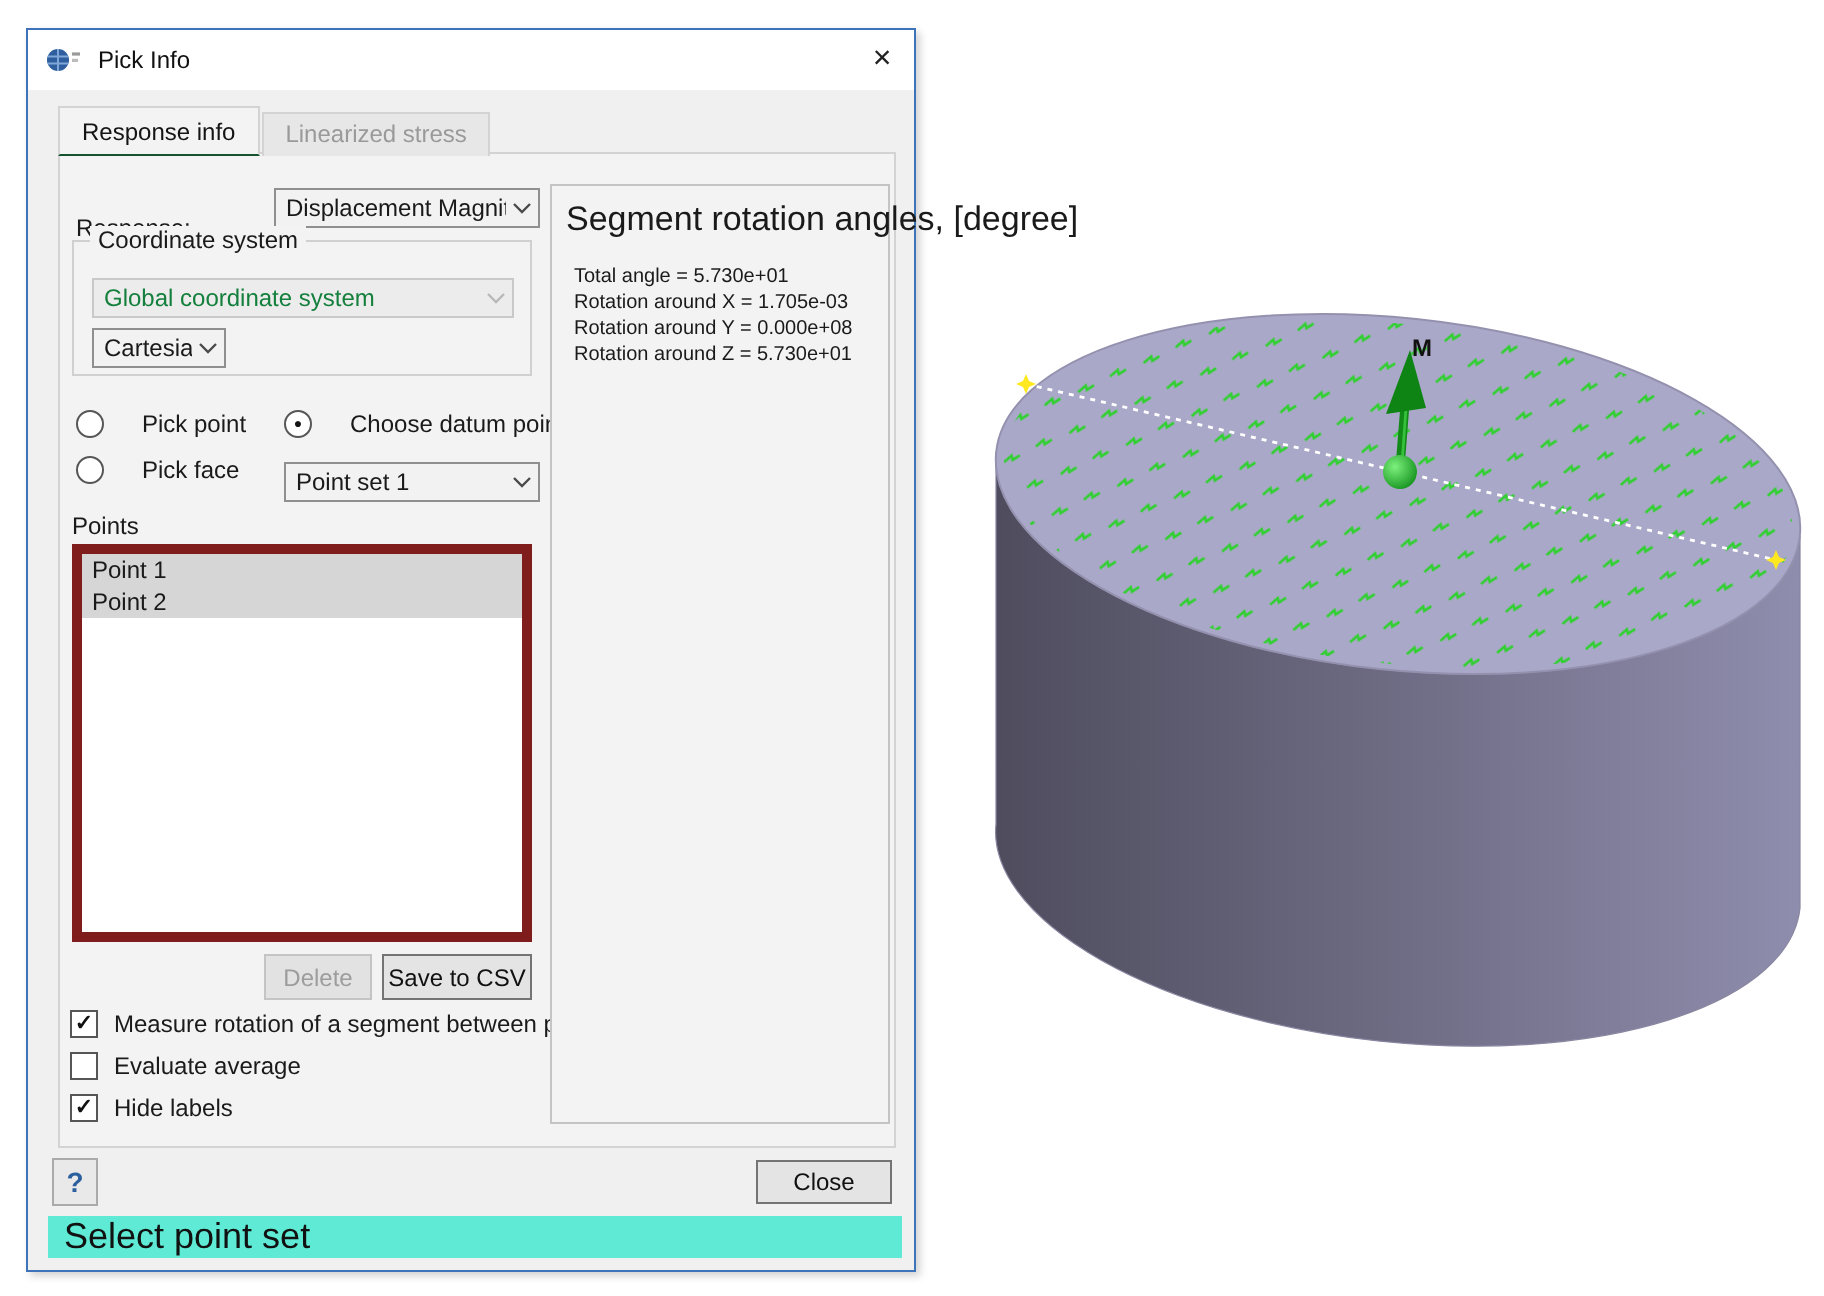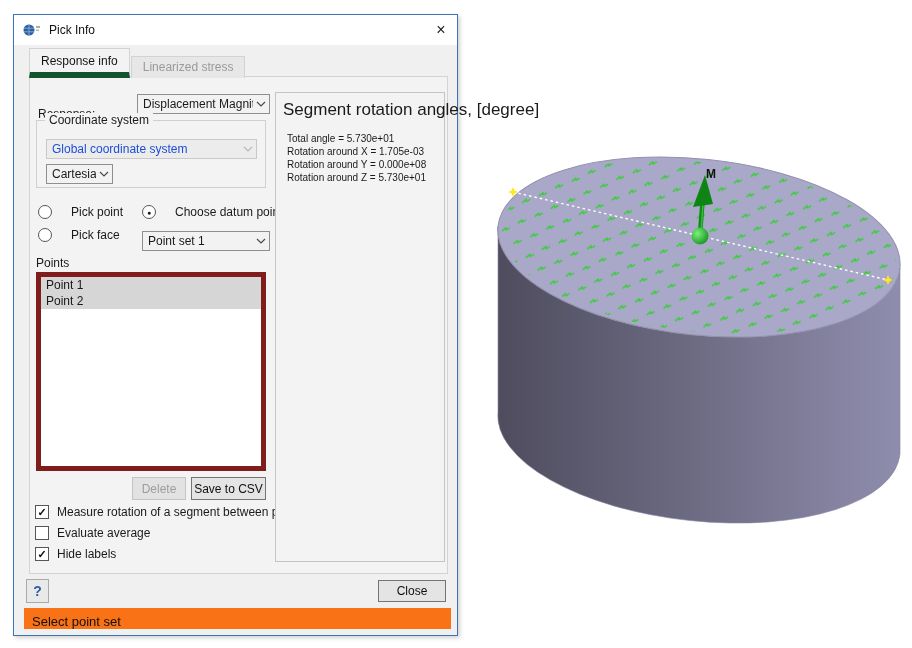--- a/index.html
+++ b/index.html
@@ -21,35 +21,35 @@
   .titlebar{position:absolute;left:0;top:0;right:0;height:30px;background:#ffffff;display:flex;align-items:center;}
   .titlebar .app-icon{margin-left:9px;width:18px;height:14px;position:relative;flex:0 0 auto;}
   .titlebar .title-text{margin-left:8px;font-size:12px;color:#111;}
   .titlebar .close-btn{
     margin-left:auto;width:32px;height:30px;display:flex;align-items:center;justify-content:center;
     font-size:16px;color:#222;cursor:default;
   }
   
   .tabs{position:absolute;left:15px;top:39px;height:23px;display:flex;align-items:flex-end;z-index:3;}
   .tab{padding:4px 11px 4px 11px;border:1px solid #d3d3d3;margin-right:1px;}
-  .tab.active{background:#f3f3f3;border-bottom:6px solid #14532d;padding-top:5px;position:relative;top:1px;color:#141414;}
+  .tab.active{background:#f3f3f3;border-bottom:1px solid #14532d;padding-top:5px;position:relative;top:1px;color:#141414;}
   .tab.inactive{background:#e7e7e7;color:#9a9a9a;position:relative;top:1px;border-bottom:none;padding-top:3px;}
   .tabpage{
     position:absolute;left:15px;top:61px;width:417px;height:496px;
     background:#f3f3f3;border:1px solid #d3d3d3;
   }
   
   .lbl{position:absolute;white-space:nowrap;}
   .combo{
     position:absolute;height:20px;background:#f2f2f2;border:1px solid #8f8f8f;
     display:flex;align-items:center;box-sizing:border-box;
   }
   .combo .combo-value{flex:1;padding-left:5px;white-space:nowrap;overflow:hidden;font-size:12px;}
   .combo .chev{flex:0 0 auto;width:16px;display:flex;align-items:center;justify-content:center;}
-  .combo.disabled{background:#ececec;border-color:#c9c9c9;color:#1d4ed8;justify-content:flex-end;}
+  .combo.disabled{background:#ececec;border-color:#c9c9c9;color:#15803d;justify-content:flex-end;}
   .combo.disabled .chev svg polyline{stroke:#b8b8b8;}
   .groupbox{
     position:absolute;left:6px;top:34px;width:228px;height:68px;
     border:1px solid #d0d0d0;box-sizing:border-box;
   }
   .groupbox .legend{position:absolute;left:8px;top:-8px;background:#f3f3f3;padding:0 4px;font-size:12px;}
   .radio-row{position:absolute;display:flex;align-items:center;height:14px;gap:13px;}
   .radio-circle{
     width:12px;height:12px;border:1px solid #565656;border-radius:50%;background:#fff;
     display:flex;align-items:center;justify-content:center;font-size:7px;line-height:7px;color:#141414;flex:0 0 auto;
@@ -78,22 +78,22 @@
   }
   .results-panel .rp-title{padding:7px 0 0 7px;font-size:17px;white-space:nowrap;}
   .results-panel .rp-lines{margin:12px 0 0 11px;font-size:10px;line-height:13px;}
   .help-btn{
     position:absolute;left:12px;top:564px;width:23px;height:24px;box-sizing:border-box;
     background:#e9e9e9;border:1px solid #aaaaaa;display:flex;align-items:center;justify-content:center;
     color:#2c5f9e;font-weight:bold;font-size:14px;
   }
   .close-action-btn{left:364px;top:565px;width:68px;height:22px;}
   .statusbar{
-    position:absolute;left:10px;top:593px;width:427px;height:21px;background:#f97316;
-    display:flex;align-items:flex-end;padding-left:8px;box-sizing:border-box;font-size:13px;color:#111;
+    position:absolute;left:10px;top:593px;width:427px;height:21px;background:#5eead4;
+    display:flex;align-items:flex-end;padding-left:8px;box-sizing:border-box;font-size:18px;color:#111;
   }
 </style>
 </head>
 <body>
 
 <div class="stage">
 
   <svg class="viewport" viewBox="0 0 912 648">
     <defs>
       <linearGradient id="sideGrad" x1="0" y1="0" x2="1" y2="0">

